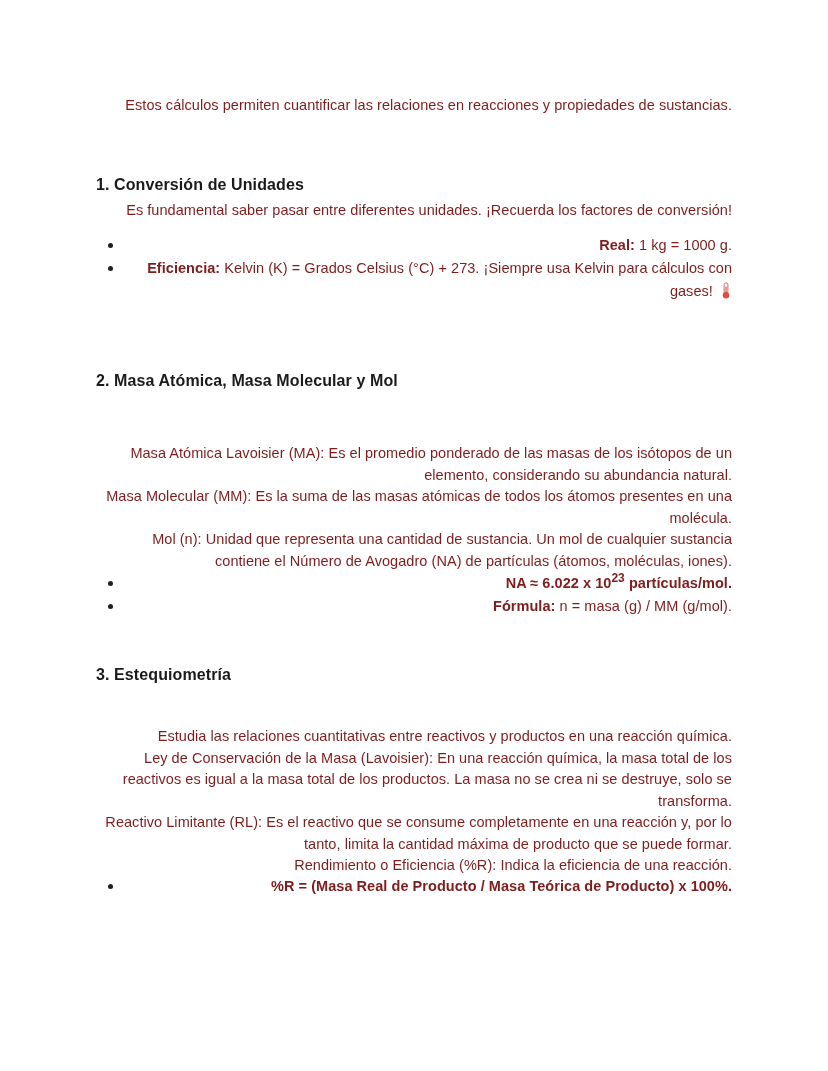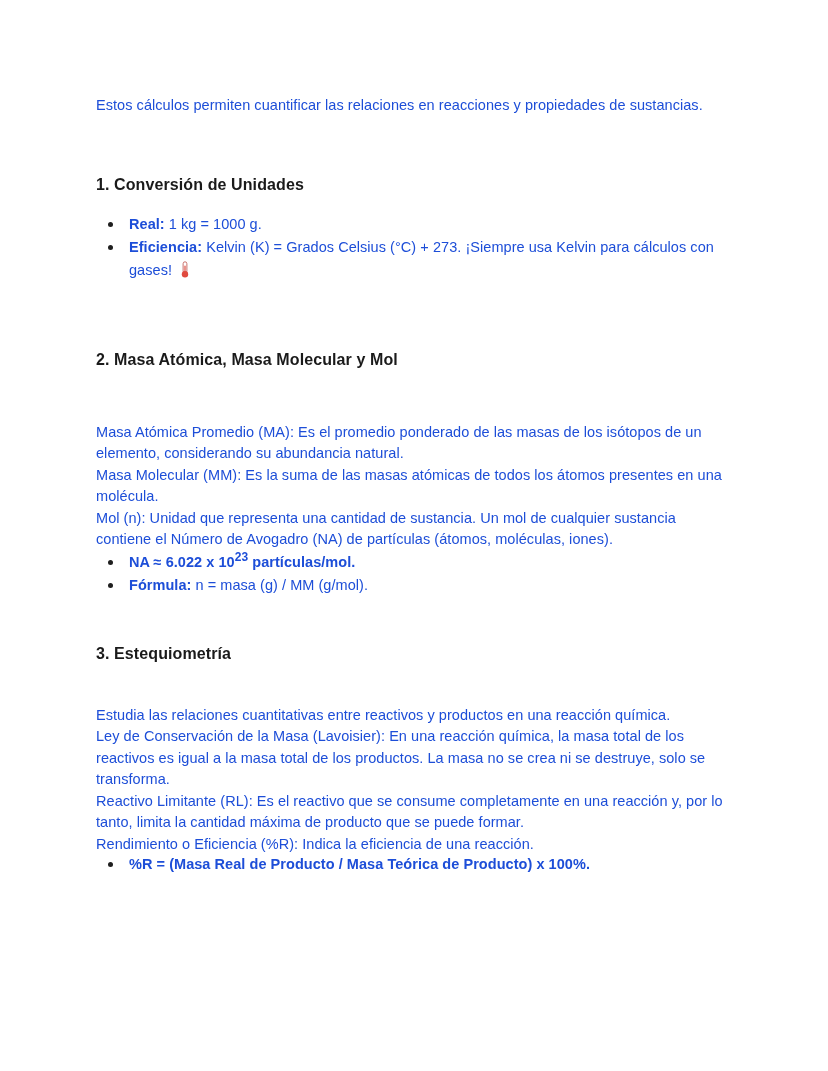--- a/index.html
+++ b/index.html
@@ -13,22 +13,23 @@
   }
   .page {
     width: 828px;
     height: 1071px;
     background: #ffffff;
     padding: 95px 96px 0 96px;
   }
   .body-text {
     font-size: 14.5px;
     line-height: 21.5px;
-    color: #1d4ed8;
+    color: #7f1d1d;
     letter-spacing: 0.05px;
+    text-align: right;
   }
   p.doc-p { margin: 0; }
   .doc-heading {
     font-size: 16px;
     line-height: 30px;
     font-weight: 700;
     color: #1a1a1a;
     letter-spacing: 0.1px;
   }
   .h-s1 { margin-top: 53px; }
@@ -76,34 +77,35 @@
 </style>
 </head>
 <body>
 
 <div class="page">
 
   <p class="doc-p body-text">Estos cálculos permiten cuantificar las relaciones en reacciones y propiedades de sustancias.</p>
 
   <h1 class="doc-heading h-s1">1. Conversión de Unidades</h1>
 
+  <p class="doc-p body-text lead">Es fundamental saber pasar entre diferentes unidades. ¡Recuerda los factores de conversión!</p>
 
   <ul class="doc-list body-text list-s1">
     <li><span class="b">Real:</span><span> 1 kg = 1000 g.</span></li>
     <li><span class="b">Eficiencia:</span><span> Kelvin (K) = Grados Celsius (°C) + 273. ¡Siempre usa Kelvin para cálculos con gases! </span><span class="thermo"><svg width="12" height="17" viewBox="0 0 12 17">
             <rect x="4.1" y="0.8" width="3.8" height="11" rx="1.9" fill="#ffffff" stroke="#c9706a" stroke-width="1"></rect>
             <rect x="5.4" y="4.5" width="1.2" height="8" rx="0.6" fill="#e04a3f"></rect>
             <circle cx="6" cy="13.2" r="3.2" fill="#e04a3f"></circle>
           </svg></span></li>
   </ul>
 
   <h1 class="doc-heading h-s2">2. Masa Atómica, Masa Molecular y Mol</h1>
 
   <div class="pblock-s2">
-    <p class="doc-p body-text">Masa Atómica Promedio (MA): Es el promedio ponderado de las masas de los isótopos de un elemento, considerando su abundancia natural.</p>
+    <p class="doc-p body-text">Masa Atómica Lavoisier (MA): Es el promedio ponderado de las masas de los isótopos de un elemento, considerando su abundancia natural.</p>
     <p class="doc-p body-text">Masa Molecular (MM): Es la suma de las masas atómicas de todos los átomos presentes en una molécula.</p>
     <p class="doc-p body-text">Mol (n): Unidad que representa una cantidad de sustancia. Un mol de cualquier sustancia contiene el Número de Avogadro (NA) de partículas (átomos, moléculas, iones).</p>
   </div>
 
   <ul class="doc-list body-text list-s2">
     <li class="all-bold"><span>NA ≈ 6.022 x 10</span><sup class="exp">23</sup><span> partículas/mol.</span></li>
     <li><span class="b">Fórmula:</span><span> n = masa (g) / MM (g/mol).</span></li>
   </ul>
 
   <h1 class="doc-heading h-s3">3. Estequiometría</h1>

